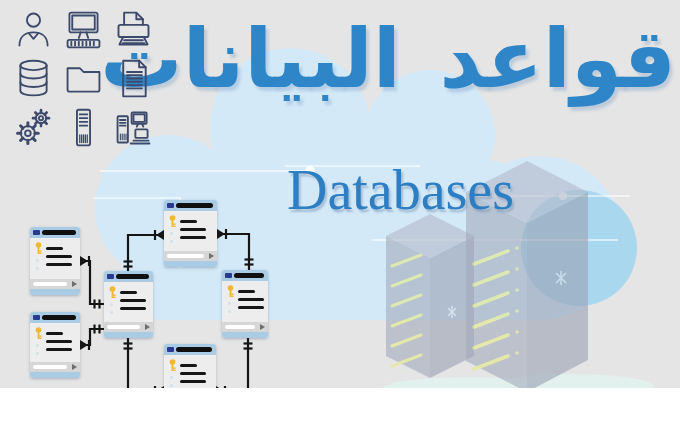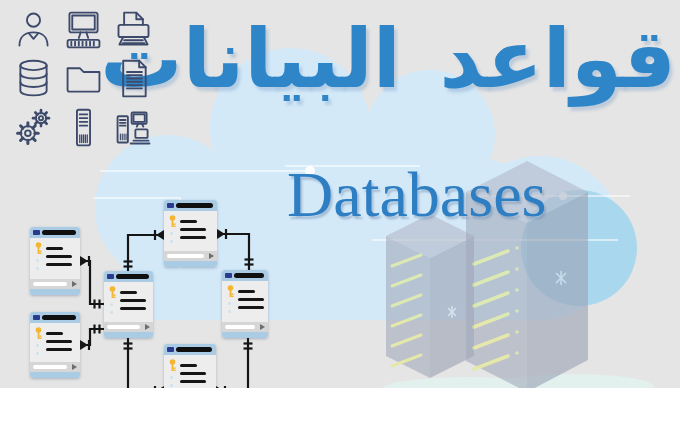--- a/index.html
+++ b/index.html
@@ -17,21 +17,21 @@
   .icon-cell svg{stroke:var(--icon-outline);fill:none;stroke-width:2;stroke-linecap:round;stroke-linejoin:round;}
   
   .title-ar{
     position:absolute;right:4px;top:0px;z-index:2;direction:rtl;white-space:nowrap;
     font-family:"DejaVu Sans",sans-serif;font-weight:bold;font-size:82px;line-height:1.45;
     color:var(--arabic-title);word-spacing:10px;
     text-shadow:3px 4px 3px rgba(125,160,200,.38);
   }
   .title-en{
     position:absolute;left:287px;top:160px;z-index:2;white-space:nowrap;
-    font-family:"Liberation Serif","DejaVu Serif",serif;font-size:64px;line-height:1.1;
+    font-family:"Liberation Serif","DejaVu Serif",serif;font-size:56px;line-height:1.1;
     color:var(--english-title);
     text-shadow:2px 3px 2px rgba(110,140,175,.45);
   }
   
   .erd{position:absolute;inset:0;z-index:4;}
   .erd svg{position:absolute;left:0;top:0;}
   .edge{stroke:var(--connector);stroke-width:2.2;fill:none;}
   .foot{fill:var(--connector);stroke:none;}
   .card{
     position:absolute;display:flex;flex-direction:column;border-radius:3px;overflow:hidden;

